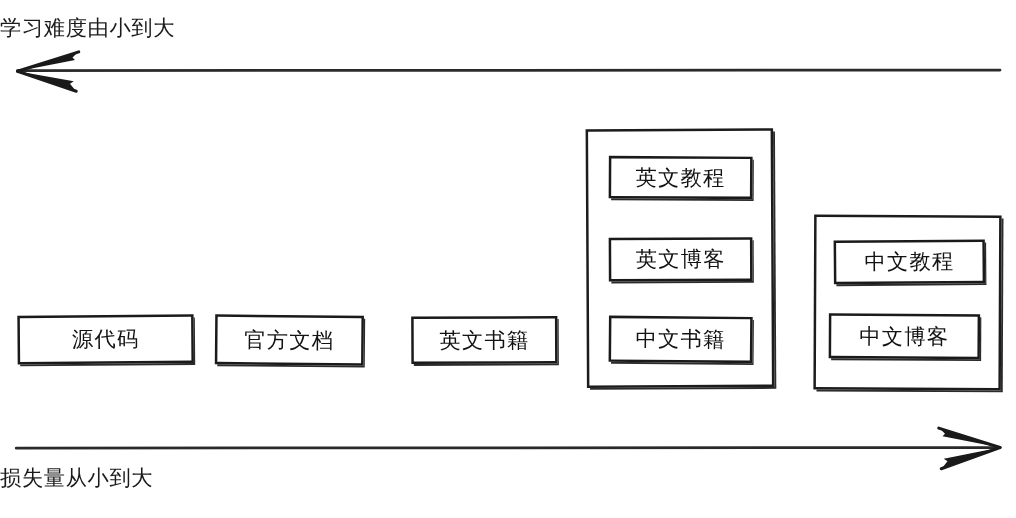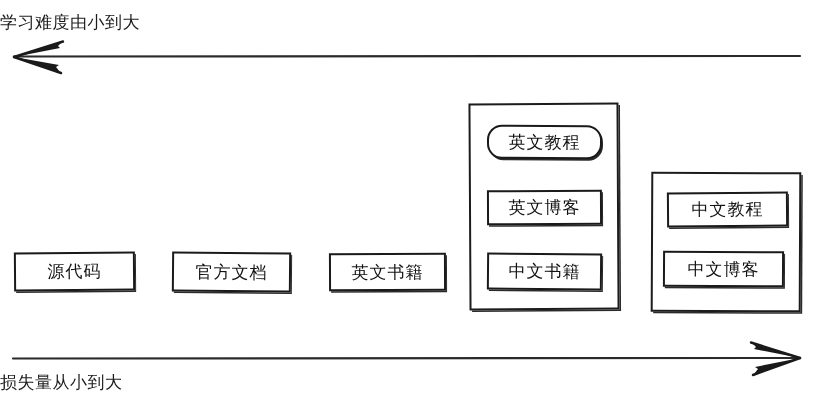--- a/index.html
+++ b/index.html
@@ -92,33 +92,33 @@
       <path d="M 800 358 L 752 343 L 756 347 L 754 349 Z" fill="#1a1a1a"></path>
       <path d="M 800 358 L 754 374 L 758 369 L 755 367 Z" fill="#1a1a1a"></path>
       <path d="M 800 358 L 751 342.5" stroke="#1a1a1a" stroke-width="2.4" fill="none" stroke-linecap="round"></path>
       <path d="M 800 358 L 753 375" stroke="#1a1a1a" stroke-width="2.4" fill="none" stroke-linecap="round"></path>
     </g>
   </svg>
 
   <div class="group-box skew-e" id="group-english-mixed" style="left: 469px; top: 103px; width: 150px; height: 207px;"></div>
   <div class="group-box skew-f" id="group-chinese" style="left: 651px; top: 172px; width: 150px; height: 140px;"></div>
 
-  <div class="node-box skew-a" id="node-source-code" style="left: 14px; top: 252px; width: 121px; height: 39px;">
+  <div class="node-box skew-a" id="node-source-code" style="left: 14px; top: 252px; width: 141px; height: 39px;">
     <span>源代码</span>
   </div>
 
   <div class="node-box skew-b" id="node-official-docs" style="left: 172px; top: 252px; width: 119px; height: 40px;">
     <span>官方文档</span>
   </div>
 
   <div class="node-box skew-c" id="node-english-books" style="left: 329px; top: 253px; width: 117px; height: 38px; justify-content: center;">
     <span>英文书籍</span>
   </div>
 
-  <div class="node-box skew-d" id="node-english-tutorial" style="left: 487px; top: 125px; width: 115px; height: 34px; border-radius: 15px;">
+  <div class="node-box skew-d" id="node-english-tutorial" style="left: 487px; top: 125px; width: 115px; height: 34px;">
     <span>英文教程</span>
   </div>
 
   <div class="node-box skew-c" id="node-english-blog" style="left: 487px; top: 190px; width: 115px; height: 35px;">
     <span>英文博客</span>
   </div>
 
   <div class="node-box skew-b" id="node-chinese-books" style="left: 487px; top: 253px; width: 115px; height: 37px;">
     <span>中文书籍</span>
   </div>

